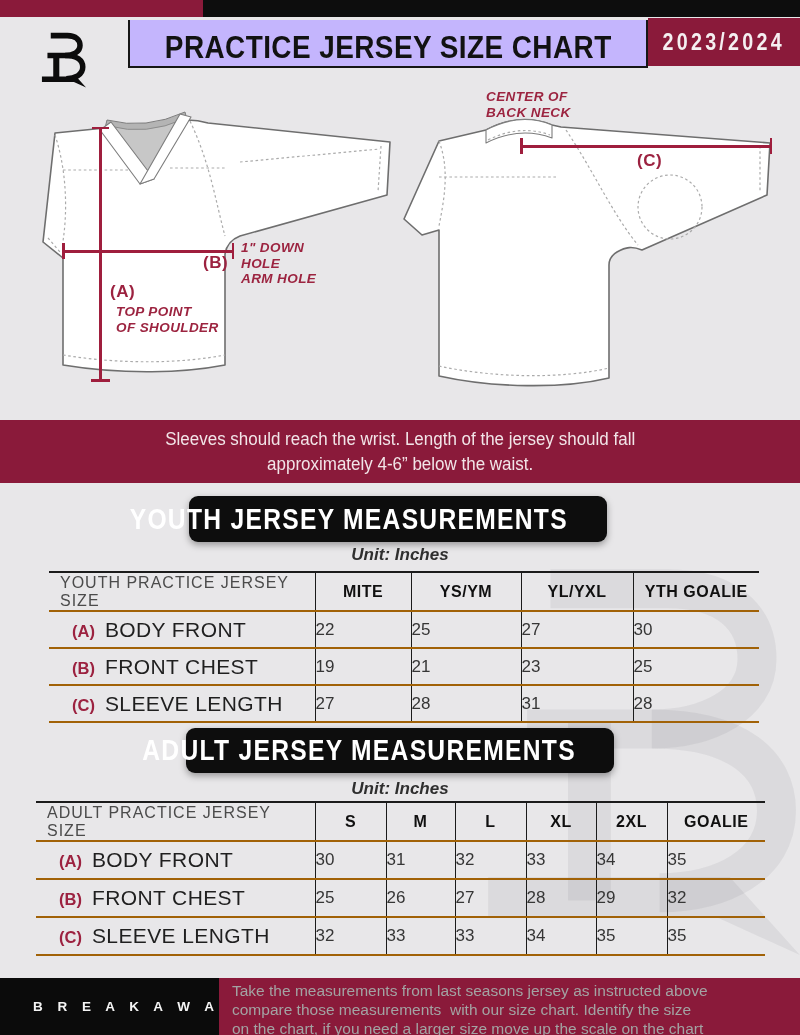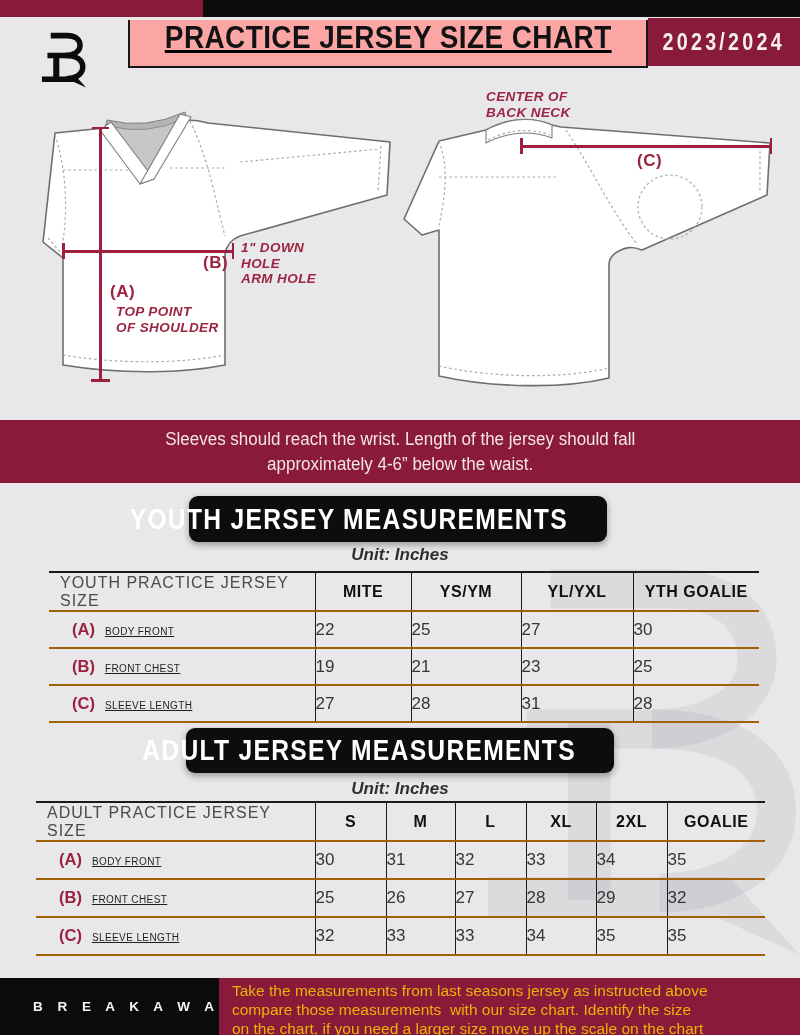--- a/index.html
+++ b/index.html
@@ -5,22 +5,22 @@
   html,body{margin:0;padding:0;background:#cfcfd2;}
   #page{position:relative;width:800px;height:1035px;background:#e8e7e9;overflow:hidden;
         font-family:"Liberation Sans","DejaVu Sans",sans-serif;}
   .abs{position:absolute;}
 
   
   #strip-maroon{left:0;top:0;width:203px;height:17px;background:#8a1a3a;}
   #strip-black{left:203px;top:0;width:597px;height:17px;background:#0d0d0d;}
 
   
-  #title-box{left:128px;top:20px;width:516px;height:46px;background:#fca5a5;
-             border:2px solid #161616;border-top:none;display:flex;align-items:flex-start;justify-content:center;text-decoration:underline;}
+  #title-box{left:128px;top:20px;width:516px;height:46px;background:#c4b5fd;
+             border:2px solid #161616;border-top:none;display:flex;align-items:flex-end;justify-content:center;}
   #title-box span{display:inline-block;transform:scaleX(.9);font-size:31px;font-weight:800;
              color:#121212;letter-spacing:.5px;white-space:nowrap;}
   #year-box{left:648px;top:18px;width:152px;height:48px;background:#8a1a3a;
             display:flex;align-items:center;justify-content:center;}
   #year-box span{display:inline-block;transform:scaleX(.82);font-size:24px;font-weight:700;
             color:#f5eff1;letter-spacing:4px;white-space:nowrap;}
 
   
   .logo{color:#0c0c0c;}
   #logo-top{left:36px;top:29px;width:56px;height:64px;}
@@ -60,31 +60,31 @@
   .size-table tr{border-bottom:2px solid #a16207;}
   .size-table thead tr{border-top:2px solid #1b1b1b;}
   .size-table th,.size-table td{border-left:1.6px solid #1b1b1b;padding:0;background:transparent;}
   .size-table th:first-child,.size-table td:first-child{border-left:none;}
   .size-table thead th{height:37px;font-weight:700;font-size:16px;color:#101010;letter-spacing:.5px;text-align:center;}
   .size-table thead th.lblh{text-align:left;font-weight:400;color:#4b4b4b;font-size:16px;
         letter-spacing:1px;padding-left:11px;}
   .size-table td{height:35px;text-align:left;font-size:17px;color:#363636;}
   .size-table td.lblc{text-align:left;padding-left:23px;white-space:nowrap;}
   .size-table td.lblc .key{color:#9c2240;font-weight:800;font-size:16.5px;}
-  .size-table td.lblc .lbl{color:#1f1f1f;font-size:10px;letter-spacing:.4px;margin-left:10px;text-decoration:underline;}
+  .size-table td.lblc .lbl{color:#1f1f1f;font-size:21px;letter-spacing:.4px;margin-left:10px;}
   #youth-table{left:49px;top:571px;width:710px;}
   #adult-table{left:36px;top:801px;width:729px;}
   #adult-table td{height:36px;}
 
   
   #footer-black{left:0;top:978px;width:219px;height:57px;background:#0b0b0b;
         display:flex;align-items:center;}
   #footer-black .logo{color:#b5b5b5;margin-left:21px;}
   #brand-text{color:#f4f4f4;font-size:13.5px;font-weight:600;letter-spacing:5.5px;margin-left:12px;white-space:nowrap;}
-  #footer-maroon{left:219px;top:978px;width:581px;height:57px;background:#8a1a3a;color:#eab308;
+  #footer-maroon{left:219px;top:978px;width:581px;height:57px;background:#8a1a3a;color:#a3a3a3;
         padding:4px 0 0 13px;box-sizing:border-box;}
   #footer-maroon div{font-size:15.5px;line-height:18.8px;white-space:nowrap;}
 </style>
 </head>
 <body>
 
 <svg width="0" height="0" style="position:absolute">
   <symbol id="bk-logo" viewBox="0 0 96 116">
     <path d="M24,12 H54 C70,12 77,20 77,30 C77,42 64,48 50,48 H18" fill="none" stroke="currentColor" stroke-width="10"></path>
     <path d="M34,46 V92" fill="none" stroke="currentColor" stroke-width="11"></path>

